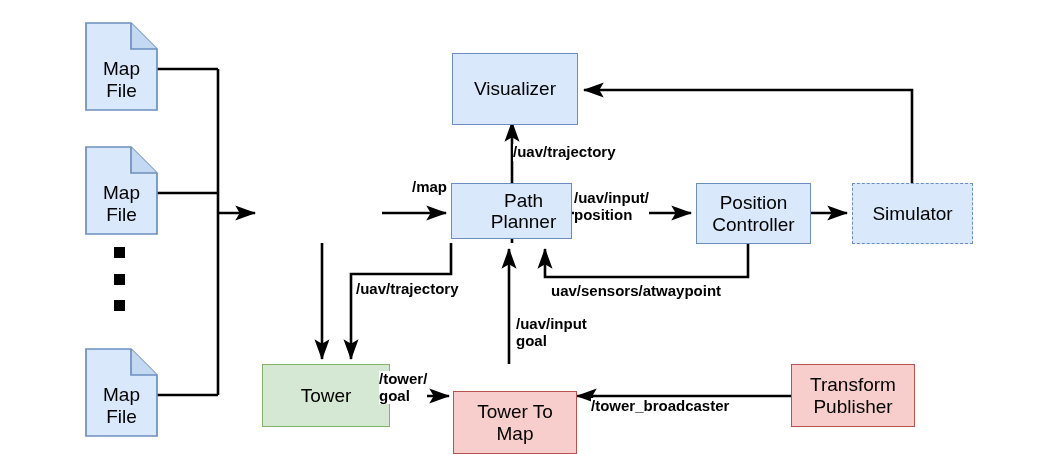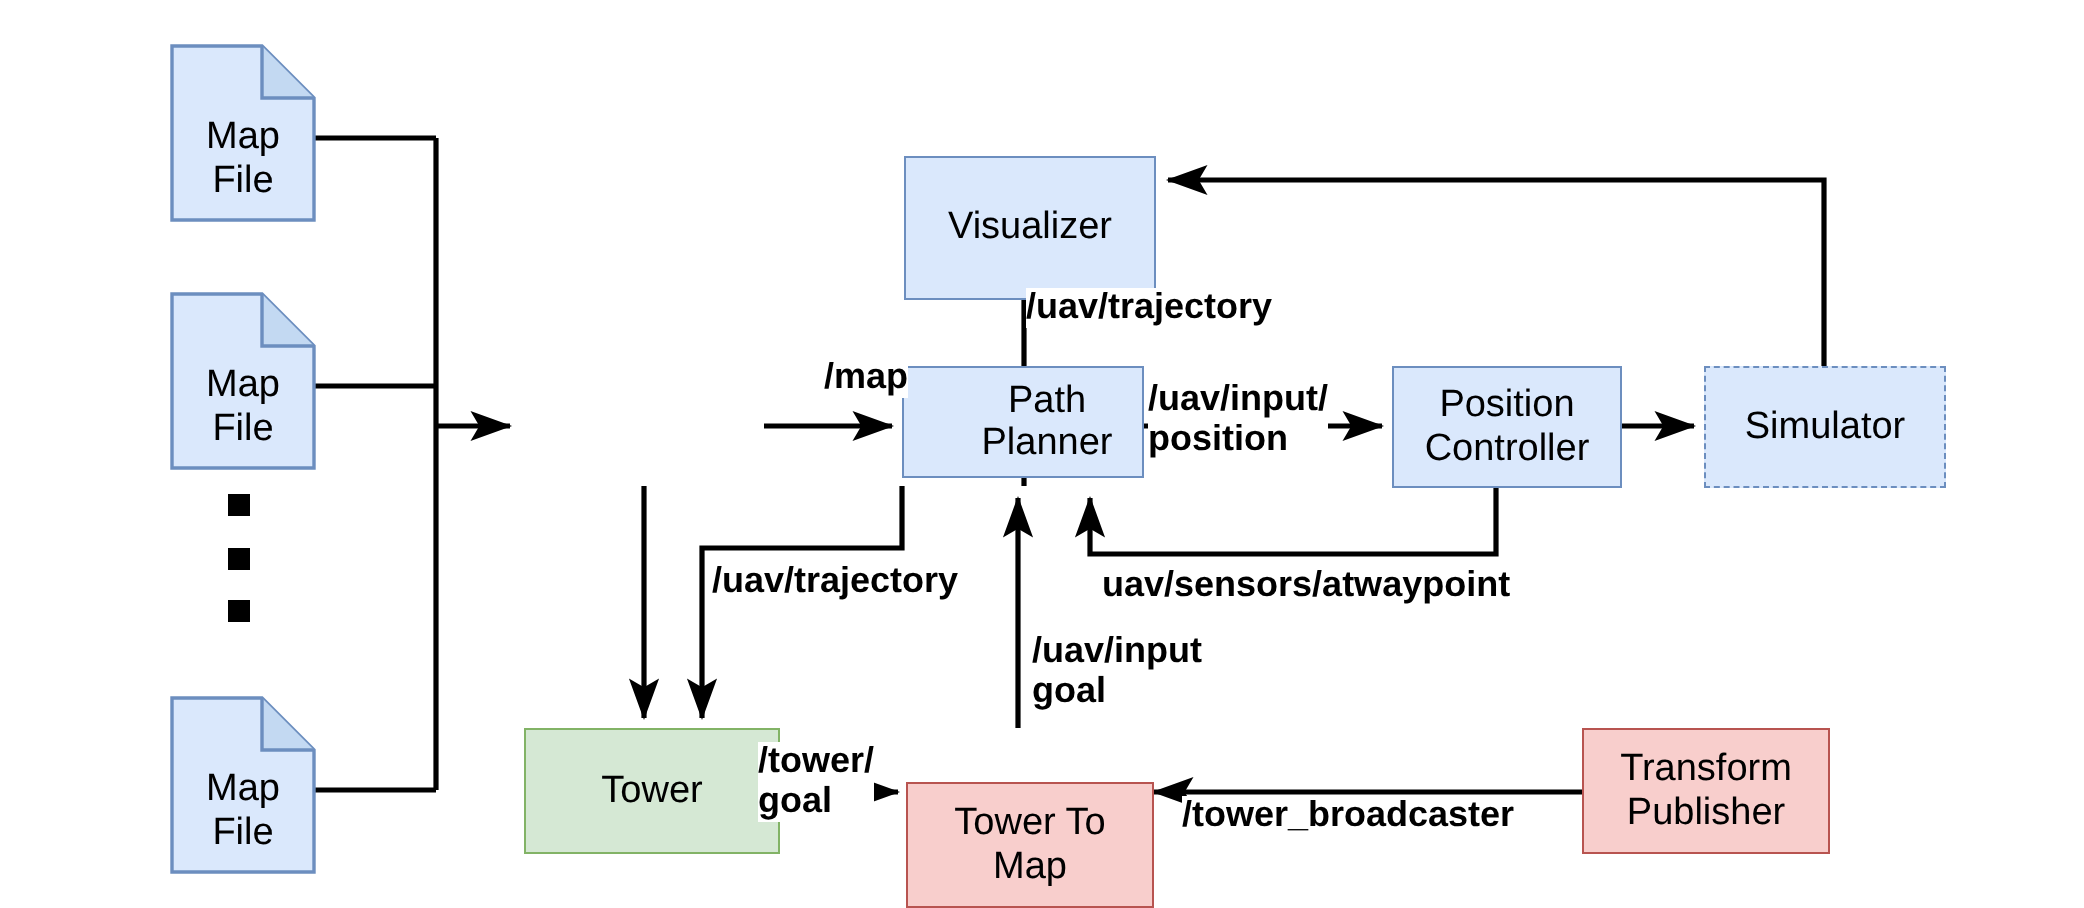--- a/index.html
+++ b/index.html
@@ -65,21 +65,21 @@
     left: 0;
     width: 100%;
     text-align: center;
     font-size: 19px;
     line-height: 1.18;
     color: #000000;
     white-space: pre-line;
   }
   .edge-label {
     position: absolute;
-    font-size: 18px;
+    font-size: 15px;
     font-weight: bold;
     color: #000000;
     line-height: 1.1;
     white-space: pre-line;
     z-index: 4;
     background: #ffffff;
   }
   .el-center { text-align: left; }
   .el-left { text-align: left; }
   .dot {
@@ -168,21 +168,21 @@
 File</div>
   </div>
 
   <div class="dot" style="left:114px; top:247px;"></div>
   <div class="dot" style="left:114px; top:274px;"></div>
   <div class="dot" style="left:114px; top:300px;"></div>
 
 
   <div class="node node-blue" style="left:451px; top:183px; width:121px; height:56px;padding-left:24px;">Path Planner</div>
 
-  <div class="node node-blue" style="left:452px; top:78px; width:126px; height:72px;">Visualizer</div>
+  <div class="node node-blue" style="left:452px; top:53px; width:126px; height:72px;">Visualizer</div>
 
   <div class="node node-blue" style="left:696px; top:183px; width:115px; height:61px;">Position
 Controller</div>
 
   <div class="node node-blue-dashed" style="left:852px; top:183px; width:121px; height:61px;">Simulator</div>
 
   <div class="node node-green" style="left:262px; top:364px; width:128px; height:63px;">Tower</div>
 
   <div class="node node-red" style="left:453px; top:364px; width:124px; height:63px;margin-top:27px;">Tower To
 Map</div>

